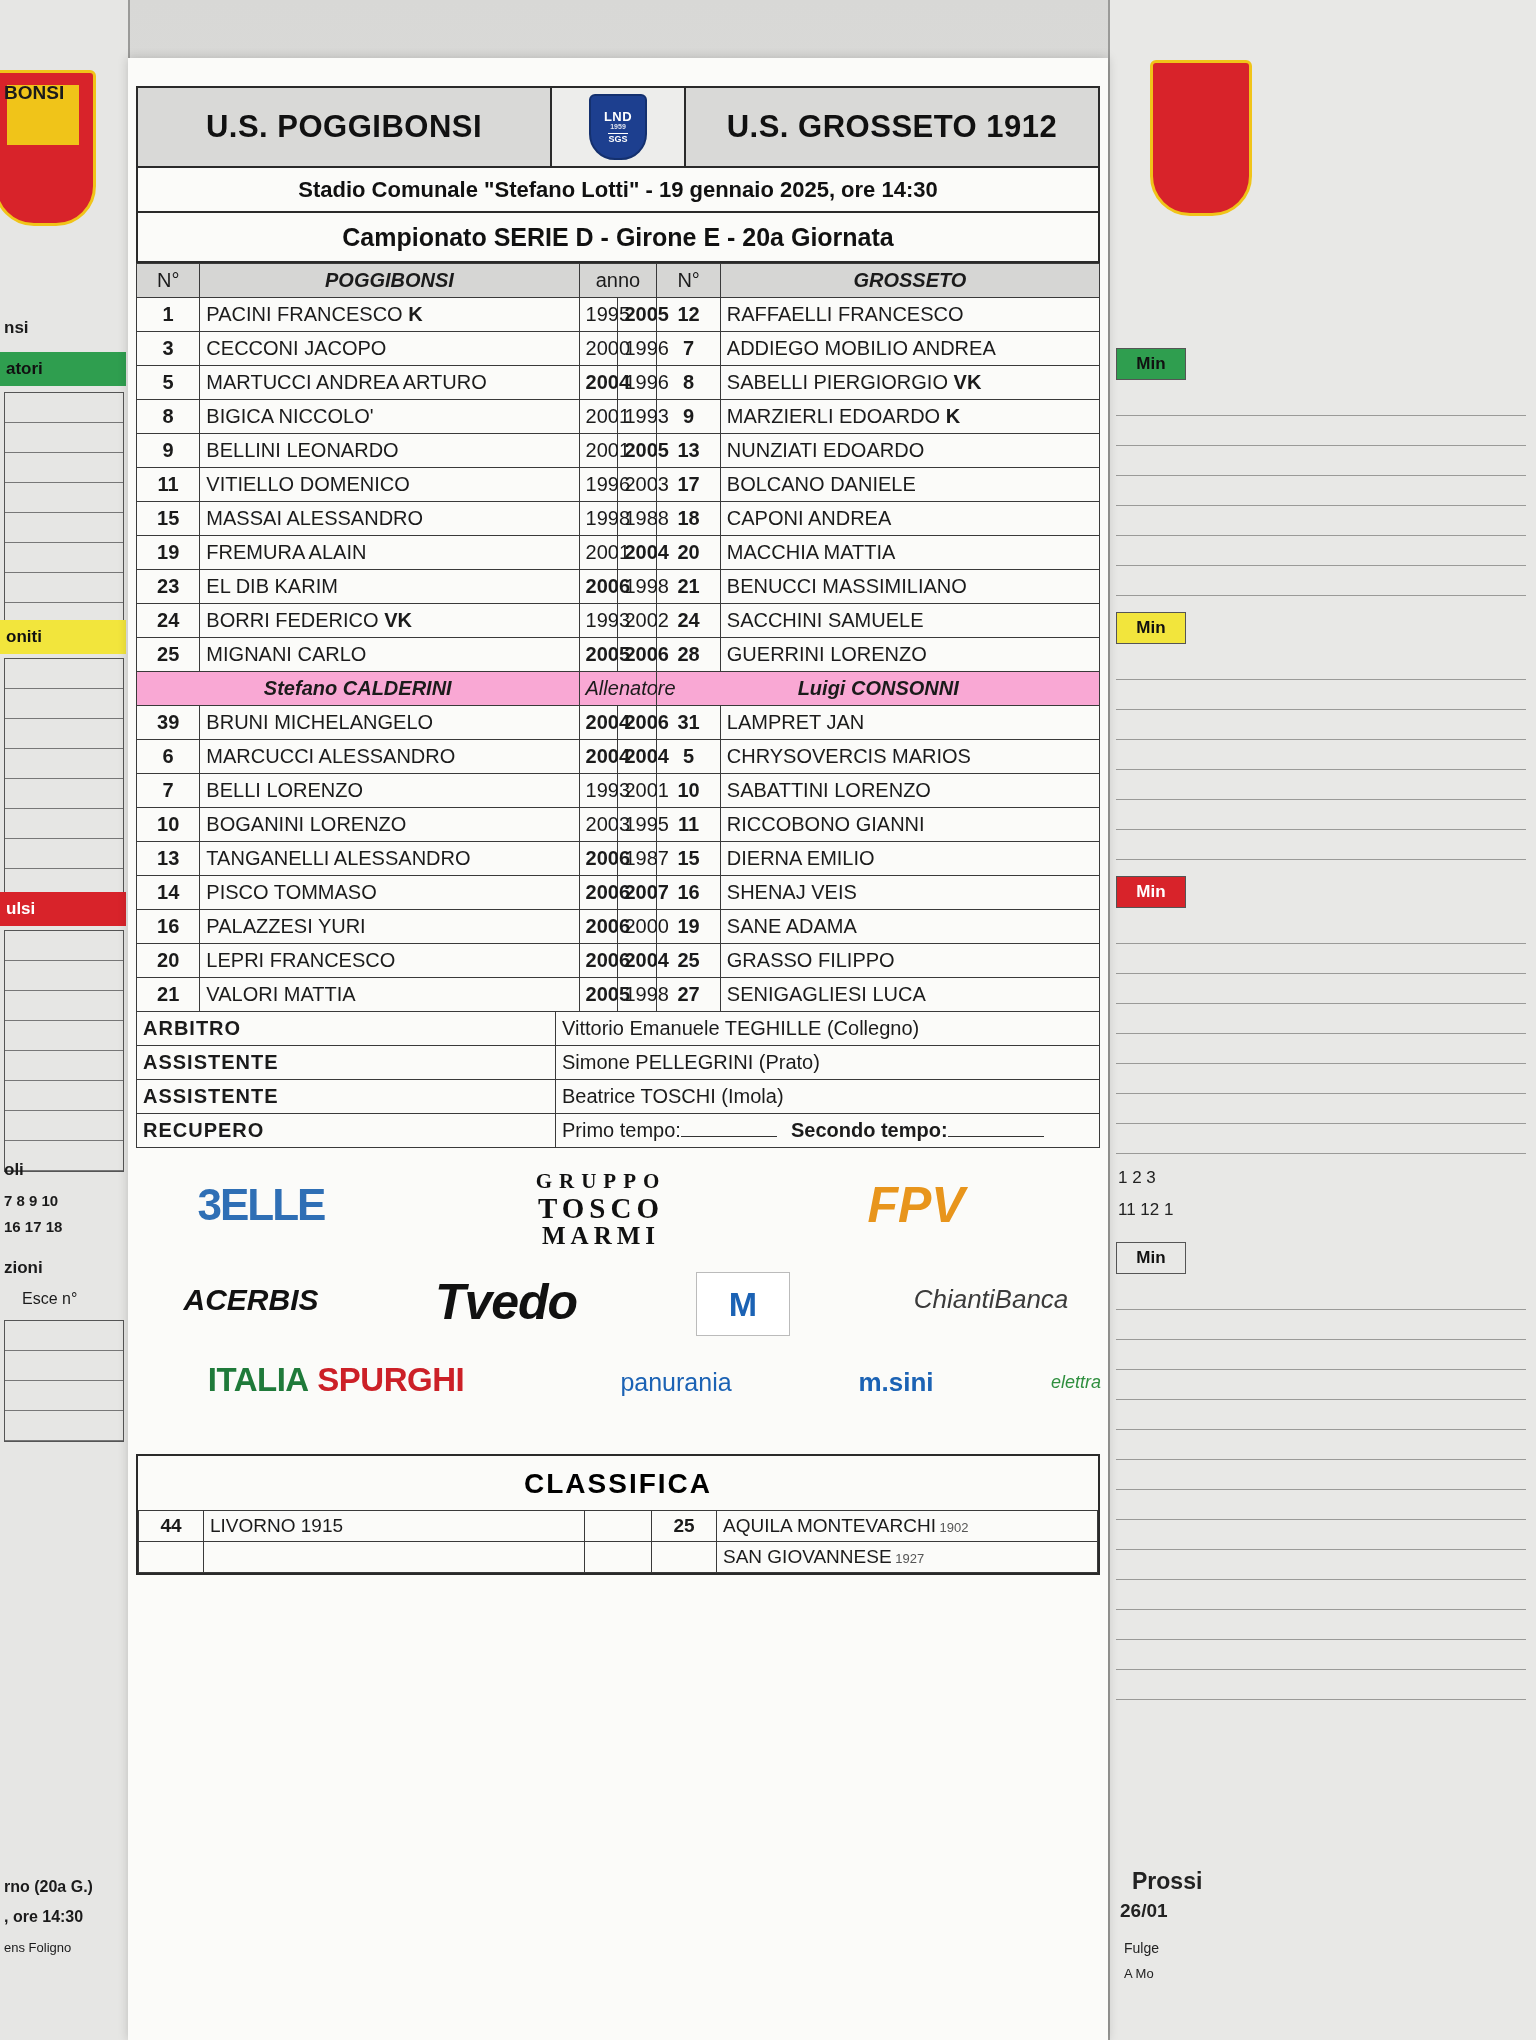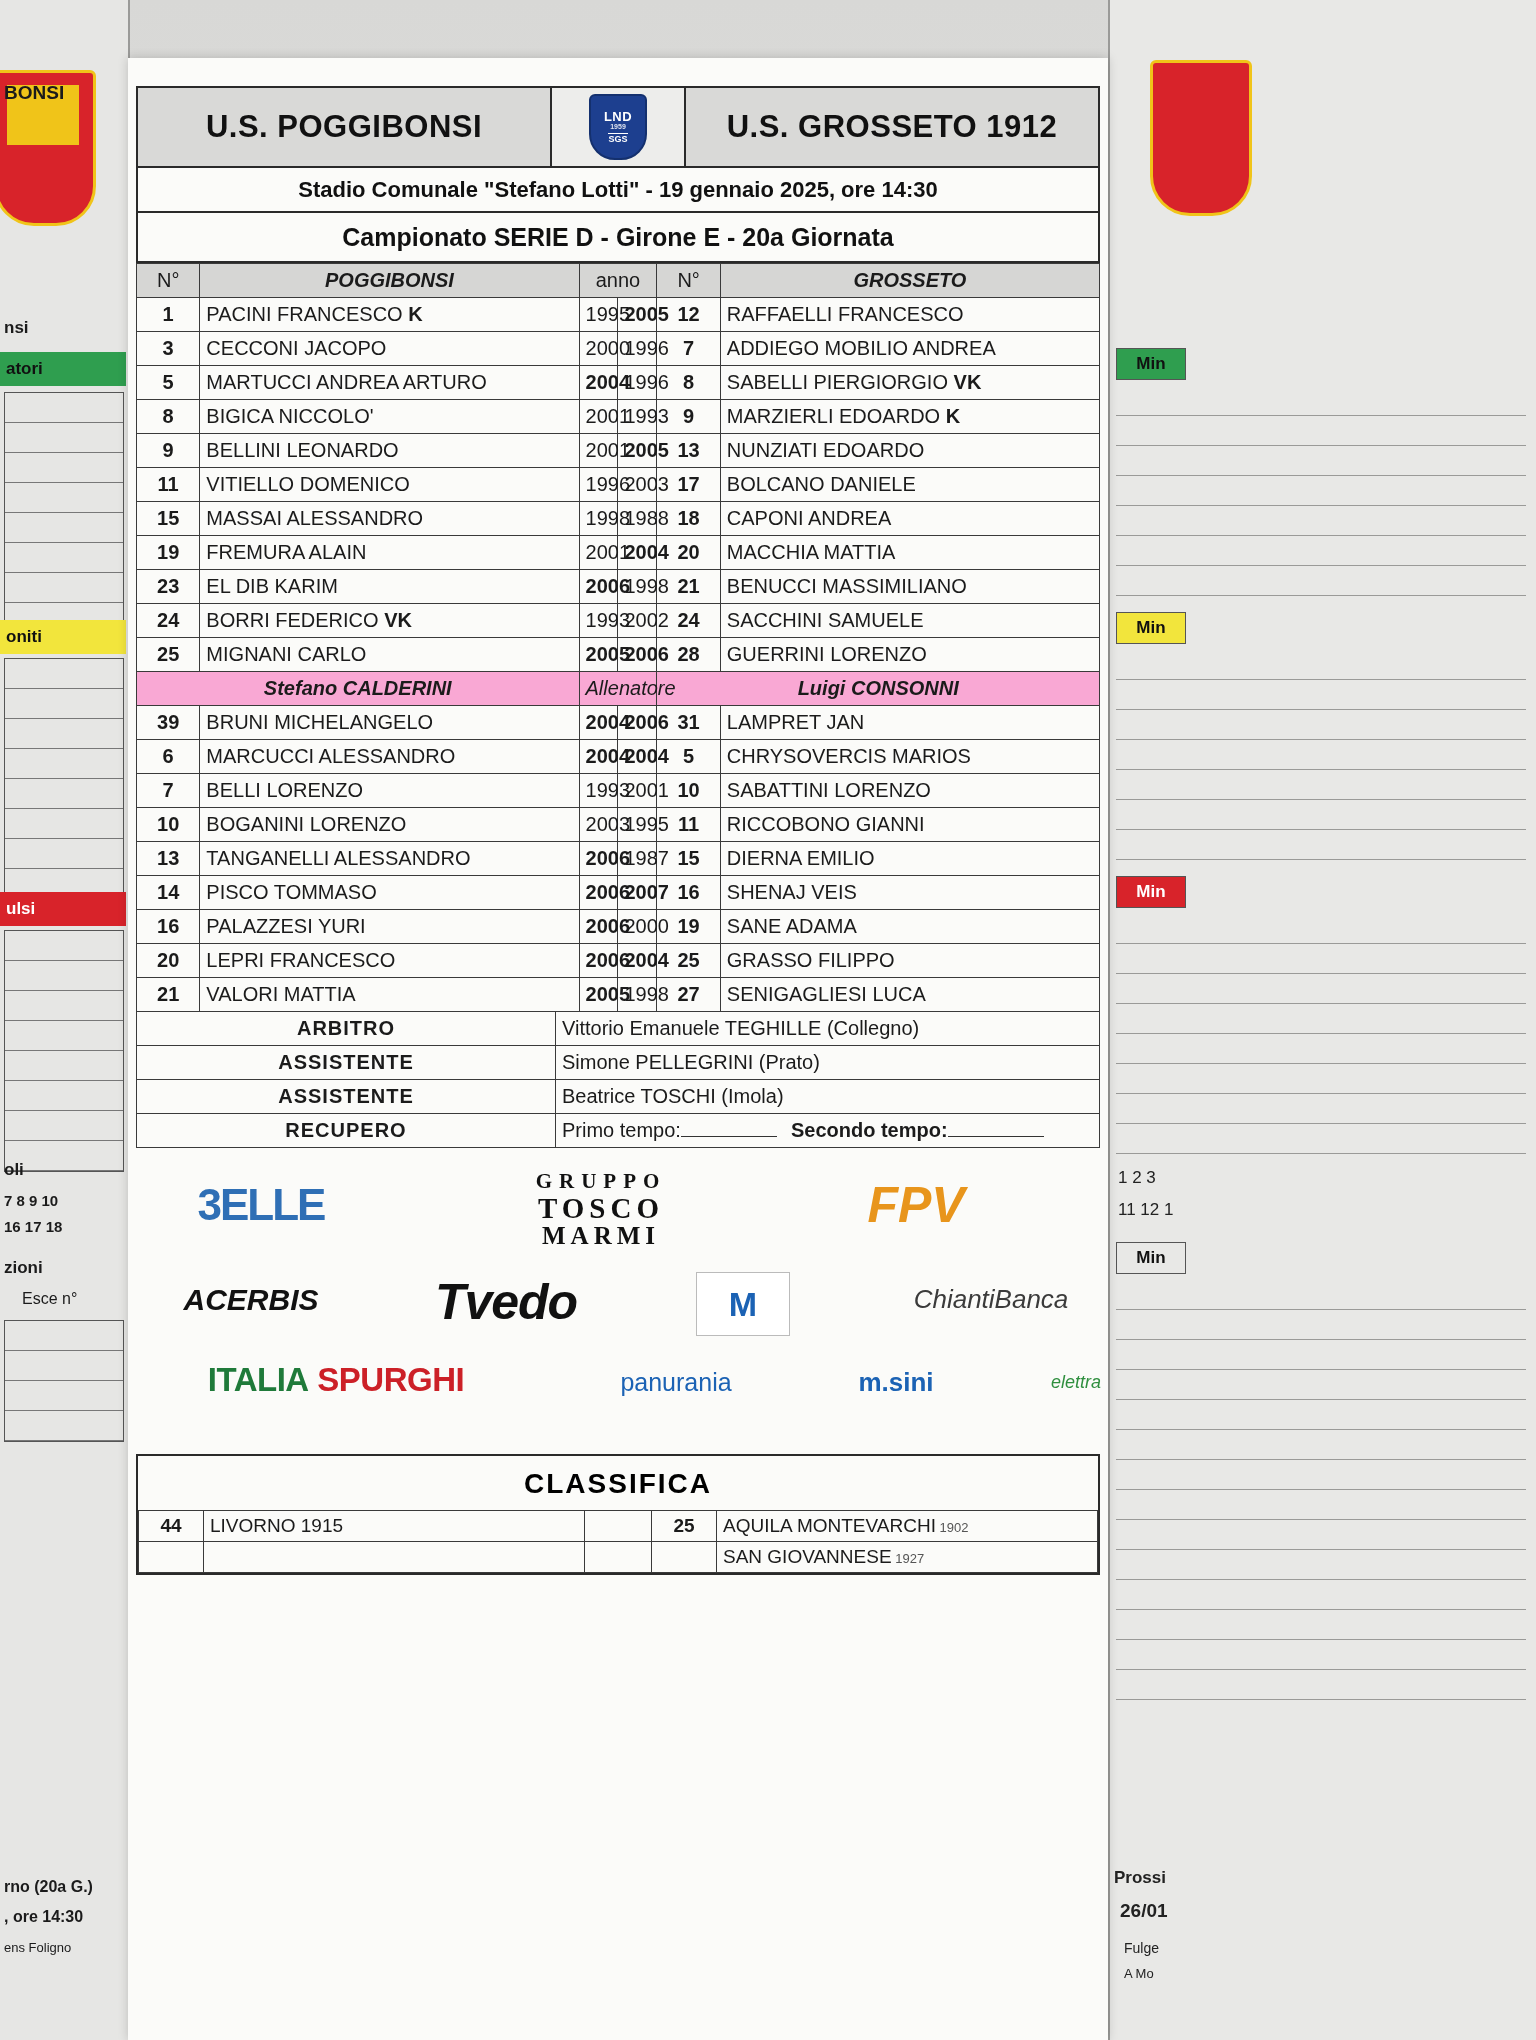--- a/index.html
+++ b/index.html
@@ -72,21 +72,21 @@
     font-size:20px;vertical-align:middle;
   }
   .c-num{width:48px;text-align:center;font-weight:bold;font-size:20px;}
   .c-name{width:352px;text-align:left;}
   .c-yr{width:62px;text-align:center;font-size:19px;}
   .colhead{background:#d6d6d4;text-align:center;font-weight:bold;font-style:italic;font-size:24px;}
   .colhead.small{font-style:normal;font-weight:normal;font-size:20px;}
   .coachrow td{background:#f9a8d4;text-align:center;font-style:italic;font-weight:bold;font-size:21px;}
   .role{font-weight:bold;}
   .away td{color:#4a4a4a;}
-  .off-label{font-weight:bold;text-align:center;letter-spacing:1px;font-size:20px;}
+  .off-label{font-weight:bold;text-align:left;letter-spacing:1px;font-size:20px;}
   .off-val{font-size:21px;text-align:left;padding-left:10px;}
   .rec-line{display:inline-block;border-bottom:1px solid #333;width:96px;}
 
   
   .sponsors{
     margin:14px 8px 0 8px;height:286px;position:relative;
   }
   .sp{position:absolute;display:flex;align-items:center;justify-content:center;}
   .sp-le3{left:20px;top:4px;width:210px;height:78px;font-weight:bold;font-size:44px;color:#2f6fb5;letter-spacing:-2px;}
   .sp-tosco{left:320px;top:8px;width:290px;height:76px;flex-direction:column;color:#111;}
@@ -245,21 +245,21 @@
       <div></div>
       <div></div>
       <div></div>
     <div></div>
       <div></div>
       <div></div>
       <div></div>
       <div></div>
       <div></div>
   </div>
-  <div class="rs-txt rs-strong" style="left:4px;top:1868px;font-size:17px;">Prossi</div>
+  <div class="rs-txt rs-strong" style="left:22px;top:1868px;font-size:23px;">Prossi</div>
   <div class="rs-txt rs-strong" style="left:10px;top:1900px;font-size:19px;">26/01</div>
   <div class="rs-txt" style="left:14px;top:1940px;font-size:14px;">Fulge</div>
   <div class="rs-txt" style="left:14px;top:1966px;font-size:13px;">A Mo</div>
 </div>
 
 <div class="sheet">
 
   <div class="hdr">
     <div class="team">U.S. POGGIBONSI</div>
     <div class="lnd">

